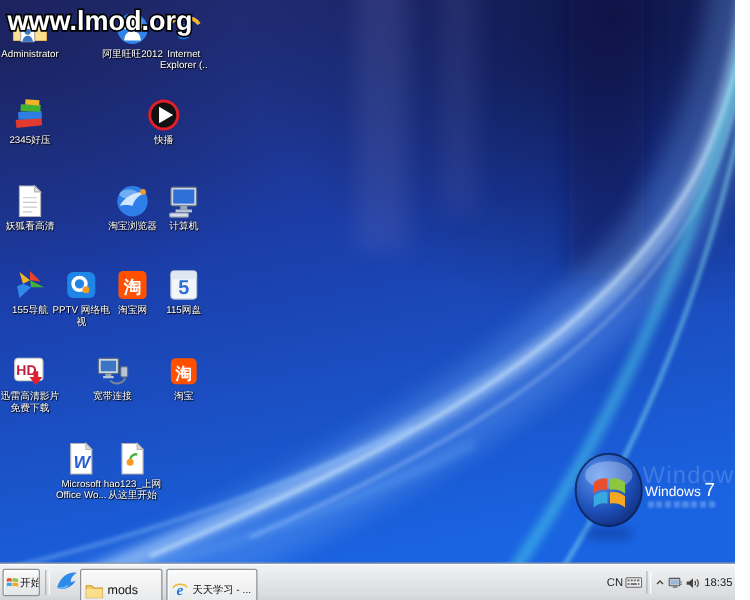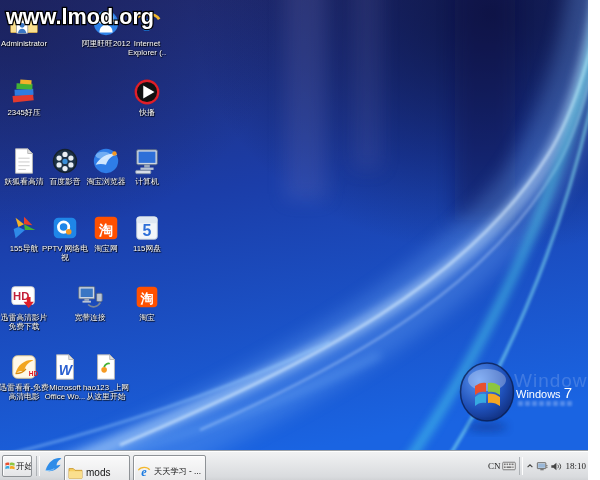--- a/index.html
+++ b/index.html
@@ -14,21 +14,21 @@
   .w7text{position:absolute;left:516px;top:384px;color:#fff;font-size:11px;z-index:4;white-space:nowrap;}
   .w7text b{font-size:15px;font-weight:normal;}
   .w7ghost{position:absolute;left:514px;top:370px;color:rgba(255,255,255,0.17);font-size:19px;z-index:3;filter:blur(0.6px);white-space:nowrap;letter-spacing:1px;}
   .w7sub{position:absolute;left:518px;top:401px;width:54px;height:5px;z-index:3;opacity:.32;filter:blur(0.8px);
     background:repeating-linear-gradient(90deg,#cfe0ff 0 5px,transparent 5px 7px);}
   #taskbar{position:absolute;left:0;top:450px;width:600px;height:30px;background:linear-gradient(#f2f3f4,#d9dbde 85%,#cfd1d4);border-top:1px solid #9aa0a6;box-shadow:inset 0 1px 0 #ffffff;z-index:40;}
   .tbtn{position:absolute;top:4px;height:22px;background:linear-gradient(#fafafa,#e4e5e7);border:1px solid #8e9296;border-radius:2px;box-shadow:inset 1px 1px 0 #fff;display:flex;align-items:center;font-size:10px;color:#111;padding:16px 3px;box-sizing:border-box;white-space:nowrap;overflow:hidden;}
   .tbtn svg{margin-right:3px;flex:none;}
   .groove{position:absolute;top:5px;width:2px;height:20px;border-left:1px solid #aeb2b6;border-right:1px solid #fdfdfd;}
   .tray{position:absolute;right:2px;top:0;height:30px;display:flex;align-items:center;font-size:9px;color:#222;}
-  .tray .item{margin:0 1px;display:flex;align-items:center;font-family:Liberation Serif, serif;}
+  .tray .item{margin:0 1px;display:flex;align-items:center;}
   .showdesk{width:6px;height:12px;background:#3e6cc0;border:1px solid #2a4f96;margin-left:2px;}
 </style>
 </head>
 <body>
 
 <div id="screen">
   <svg id="wall" width="600" height="480" viewBox="0 0 600 480">
     <defs>
       <linearGradient id="base" x1="0" y1="0" x2="0.22" y2="1">
         <stop offset="0" stop-color="#232a6e"></stop>
@@ -132,21 +132,21 @@
     <div class="ic">
         <svg viewBox="0 0 32 32">
           <rect x="4" y="19" width="22" height="7" fill="#e23a2e" transform="rotate(-6 15 22)"></rect>
           <rect x="6" y="13" width="20" height="6.5" fill="#2e7de0" transform="rotate(-3 16 16)"></rect>
           <rect x="8" y="7" width="17" height="6" fill="#43b134" transform="rotate(2 16 10)"></rect>
           <rect x="12" y="3" width="12" height="4.5" fill="#f2b22a" transform="rotate(4 18 5)"></rect>
         </svg>
       </div>
     <div class="lbl">2345好压</div>
   </div>
-  <div class="dicon" style="left:125px;top:77px">
+  <div class="dicon" style="left:109px;top:77px">
     <div class="ic">
         <svg viewBox="0 0 32 32">
           <circle cx="16" cy="16" r="13" fill="#111"></circle>
           <circle cx="16" cy="16" r="12" fill="none" stroke="#e01f2a" stroke-width="2.5"></circle>
           <path d="M12 9l12 7-12 7z" fill="#fff"></path>
         </svg>
       </div>
     <div class="lbl">快播</div>
   </div>
 
@@ -158,38 +158,20 @@
           <g stroke="#c9c9c9">
             <line x1="10" y1="13" x2="22" y2="13"></line>
             <line x1="10" y1="17" x2="22" y2="17"></line>
             <line x1="10" y1="21" x2="22" y2="21"></line>
             <line x1="10" y1="25" x2="18" y2="25"></line>
           </g>
         </svg>
       </div>
     <div class="lbl">妖狐看高清</div>
   </div>
-  <div class="dicon" style="left:43px;top:146px">
-    <div class="ic">
-        <svg viewBox="0 0 32 32">
-          <circle cx="16" cy="16" r="13" fill="#14202e"></circle>
-          <circle cx="16" cy="16" r="11.5" fill="#1d3246"></circle>
-          <g fill="#e8eef4">
-            <circle cx="16" cy="9" r="2.8"></circle>
-            <circle cx="22.3" cy="12.8" r="2.8"></circle>
-            <circle cx="22.3" cy="20.2" r="2.8"></circle>
-            <circle cx="16" cy="24" r="2.8"></circle>
-            <circle cx="9.7" cy="20.2" r="2.8"></circle>
-            <circle cx="9.7" cy="12.8" r="2.8"></circle>
-          </g>
-          <circle cx="16" cy="16.5" r="2.8" fill="#3a8fd8"></circle>
-        </svg>
-      </div>
-    <div class="lbl">百度影音</div>
-  </div>
   <div class="dicon" style="left:84px;top:146px">
     <div class="ic">
         <svg viewBox="0 0 32 32">
           <circle cx="16" cy="16" r="13" fill="#2e7de8"></circle>
           <ellipse cx="13" cy="10" rx="8" ry="4" fill="#8fc2f8" opacity="0.7"></ellipse>
           <path d="M5 20 C10 10 24 6 28 9 C22 10 18 14 16 20 C13 19 8 19 5 20z" fill="#d8ecff" opacity="0.95"></path>
           <circle cx="25" cy="8" r="2.4" fill="#f59a23"></circle>
         </svg>
       </div>
     <div class="lbl">淘宝浏览器</div>
@@ -274,31 +256,20 @@
   <div class="dicon" style="left:125px;top:282px">
     <div class="ic">
         <svg viewBox="0 0 32 32">
           <rect x="5" y="5" width="22" height="22" rx="4" fill="#ff5000"></rect>
           <text x="16" y="22.5" font-size="14" fill="#fff" font-weight="bold" text-anchor="middle">淘</text>
         </svg>
       </div>
     <div class="lbl">淘宝</div>
   </div>
 
-  <div class="dicon" style="left:2px;top:352px">
-    <div class="ic">
-        <svg viewBox="0 0 32 32">
-          <rect x="4" y="4" width="24" height="24" rx="5" fill="#fff8e8" stroke="#e0c890"></rect>
-          <path d="M7 23 C9 12 21 7 26 9 C20 11 17 15 16 21 C13 19 9 21 7 23z" fill="#f2a51f"></path>
-          <path d="M7 23c5 0 9-2 11-5" stroke="#d88a10" stroke-width="1.5" fill="none"></path>
-          <text x="21" y="26" font-size="7" fill="#e01f2a" font-weight="bold">HD</text>
-        </svg>
-      </div>
-    <div class="lbl">迅雷看看-免费 高清电影</div>
-  </div>
   <div class="dicon" style="left:43px;top:352px">
     <div class="ic">
         <svg viewBox="0 0 32 32">
           <path d="M7 3h13l5 5v21H7z" fill="#fff" stroke="#b5b5b5"></path>
           <path d="M20 3v5h5z" fill="#e2e2e2" stroke="#b5b5b5"></path>
           <text x="16.5" y="24" font-size="15" fill="#2a5fd0" font-weight="bold" font-style="italic" text-anchor="middle">W</text>
         </svg>
       </div>
     <div class="lbl">Microsoft Office Wo...</div>
   </div>
@@ -378,17 +349,17 @@
             <rect x="5" y="9.5" width="4" height="1.5" fill="#777"></rect>
             <path d="M12 5.5h1.5M12 7.5h1.5" stroke="#555"></path>
           </svg>
         </span>
       <span class="item">
           <svg width="12" height="11" viewBox="0 0 14 13">
             <path d="M1.5 5v3h2.5l3.5 3V2L4 5z" fill="#444"></path>
             <path d="M9 4.5c1.2 1 1.2 3 0 4 M11 3c2 1.8 2 5.2 0 7" stroke="#444" stroke-width="1.1" fill="none"></path>
           </svg>
         </span>
-      <span class="item" style="margin:0 2px;font-size:9px">18:10</span>
+      <span class="item" style="margin:0 2px;font-size:9px">18:35</span>
       <span class="showdesk"></span>
     </div>
   </div>
 </div>
 
 </body></html>

